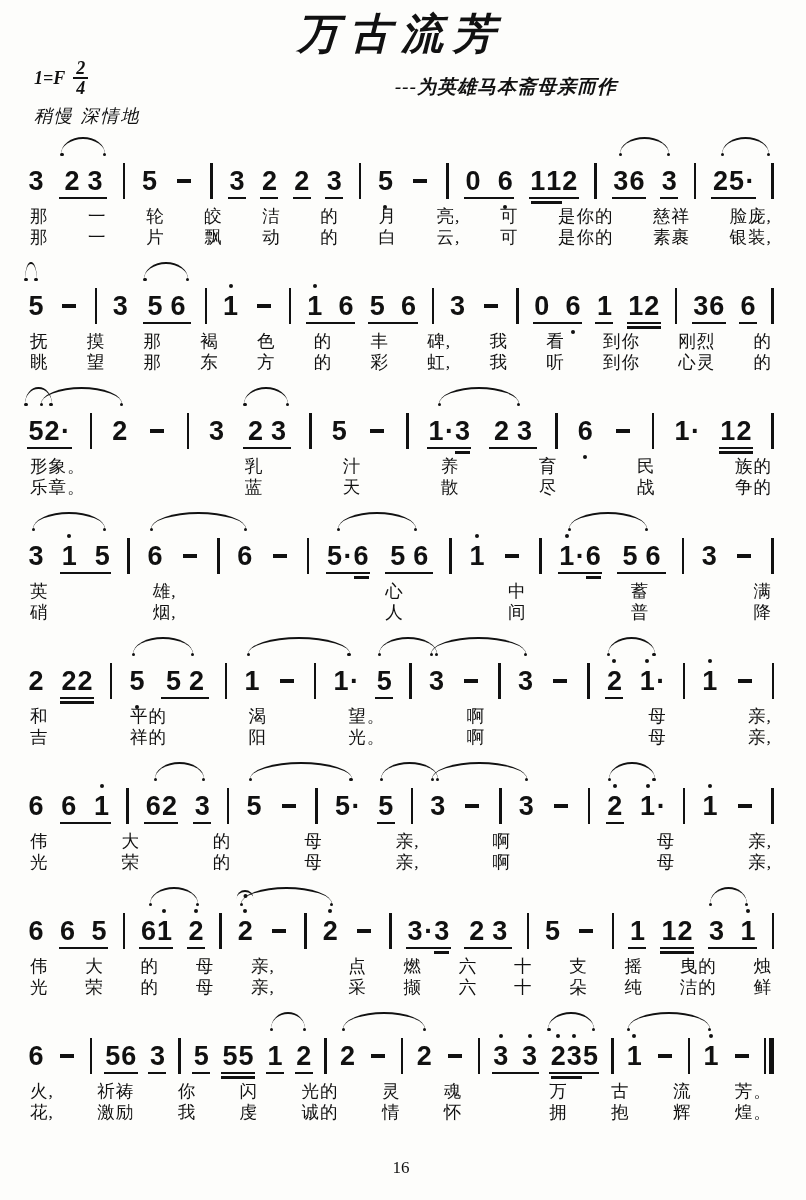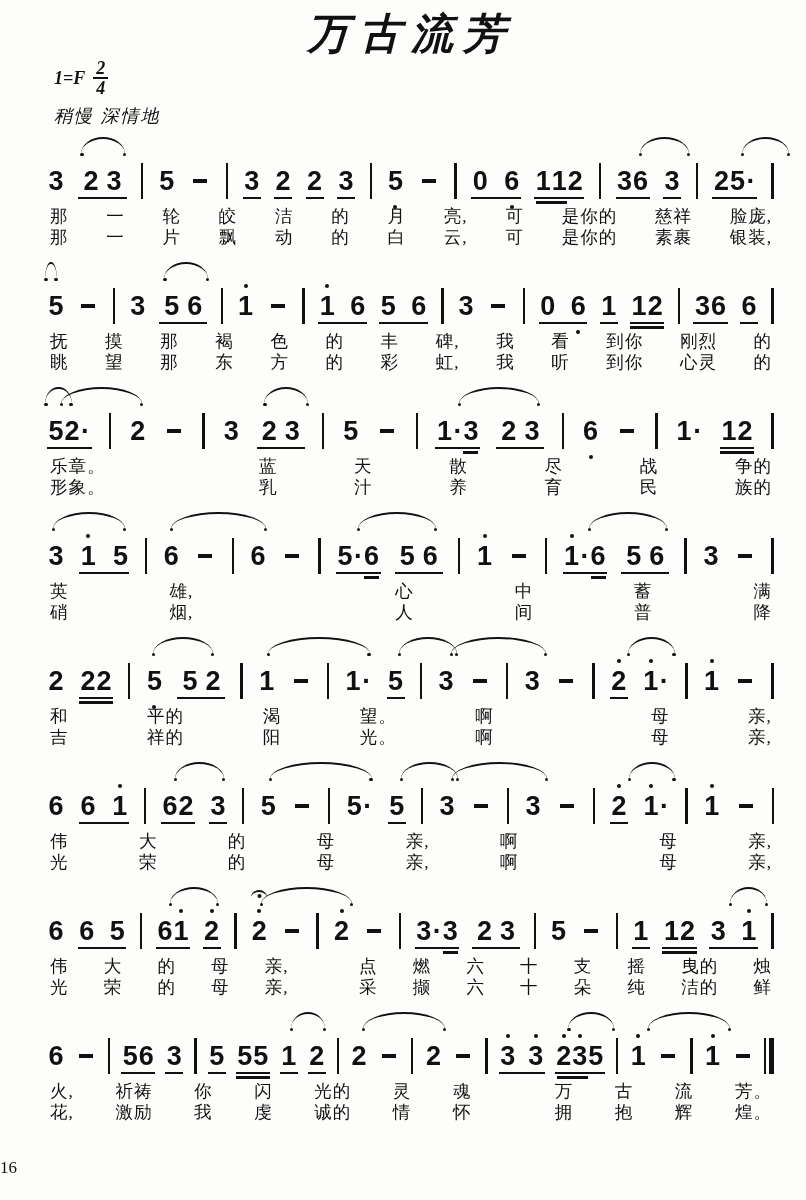--- a/index.html
+++ b/index.html
@@ -1,21 +1,21 @@
 <!DOCTYPE html>
 <html><head>
 <meta charset="utf-8">
 <style>
   html,body{margin:0;padding:0;background:#e8e8e8;}
   .page{
     position:relative;width:806px;height:1200px;margin:0 auto;
     background:#fdfdfb;color:#111;overflow:hidden;
     font-family:"Liberation Serif", serif;
   }
-  .inner{padding:6px 30px 0 46px;}
+  .inner{padding:6px 30px 0 26px;}
   
   .title{
     text-align:center;font-family:"DejaVu Serif", serif;
     font-size:42px;font-weight:bold;font-style:italic;
     letter-spacing:10px;line-height:48px;margin-top:4px;
   }
   .headzone{position:relative;height:72px;font-style:italic;}
   .keyblock{position:absolute;left:8px;top:2px;font-size:18px;font-weight:bold;
     display:flex;align-items:center;gap:8px;font-family:"Liberation Serif",serif;}
   .meter{display:inline-flex;flex-direction:column;align-items:center;line-height:16px;font-size:18px;}
@@ -61,39 +61,40 @@
     background:#111;border-radius:50%;bottom:-2px;}
   .arc::before{left:-1px;}
   .arc::after{right:-1px;}
   
   .lyricrow{display:flex;justify-content:space-between;align-items:baseline;
     padding:0 4px;font-size:17.5px;line-height:21px;}
   .lyricrow:first-of-type{margin-top:2px;}
   .syl{white-space:nowrap;letter-spacing:1px;}
   
   .award{position:absolute;right:28px;top:1108px;font-size:19px;font-weight:bold;letter-spacing:1px;}
-  .pageno{position:absolute;left:0;right:4px;top:1158px;text-align:left;
+  .pageno{position:absolute;left:0;right:4px;top:1158px;text-align:center;
     font-size:17px;font-family:"Liberation Serif",serif;}
 </style>
 </head>
 <body>
 
 <div class="page">
   <div class="inner">
     <div class="title">万古流芳</div>
     <div class="headzone">
       <div class="keyblock">
         <span>1=F</span>
         <span class="meter">
           <span>2</span>
           <span class="fracline"></span>
           <span>4</span>
         </span>
       </div>
       <div class="tempo">稍慢  深情地</div>
+      <div class="dedication">---为英雄马本斋母亲而作</div>
     </div>
     <div id="systems">
         <div class="system">
           <div class="noterow">
             <div class="note"><span class="ch">3</span></div>
             <div class="note sp"><span class="ch">2</span><span class="ch">3</span><i class="uline u1"></i></div>
             <div class="bar"></div>
             <div class="note"><span class="ch">5</span></div>
             <div class="dash">
               <span class="dashline"></span>
@@ -245,38 +246,38 @@
             <div class="bar"></div>
             <div class="note"><span class="ch">1</span><span class="ch dotch">·</span></div>
             <div class="note"><span class="ch">1</span><span class="ch">2</span><i class="uline u1"></i><i class="uline u2"></i></div>
             <div class="bar"></div>
             <i class="arc" style="left: -1px; width: 26.65px;"></i>
             <i class="arc" style="left: 14.9px; width: 81.3px;"></i>
             <i class="arc" style="left: 218px; width: 44px;"></i>
             <i class="arc" style="left: 412.9px; width: 80.3px;"></i>
           </div>
           <div class="lyricrow">
+            <span class="syl">形象。</span>
+            <span class="syl"></span>
+            <span class="syl">乳</span>
+            <span class="syl">汁</span>
+            <span class="syl">养</span>
+            <span class="syl">育</span>
+            <span class="syl">民</span>
+            <span class="syl">族的</span>
+          </div>
+          <div class="lyricrow">
             <span class="syl">乐章。</span>
             <span class="syl"></span>
             <span class="syl">蓝</span>
             <span class="syl">天</span>
             <span class="syl">散</span>
             <span class="syl">尽</span>
             <span class="syl">战</span>
             <span class="syl">争的</span>
-          </div>
-          <div class="lyricrow">
-            <span class="syl">形象。</span>
-            <span class="syl"></span>
-            <span class="syl">乳</span>
-            <span class="syl">汁</span>
-            <span class="syl">养</span>
-            <span class="syl">育</span>
-            <span class="syl">民</span>
-            <span class="syl">族的</span>
           </div>
         </div>
         <div class="system">
           <div class="noterow">
             <div class="note"><span class="ch">3</span></div>
             <div class="note"><span class="ch">1<i class="hidot"></i></span><i class="uline u1 g" style="width: 35px;"></i></div>
             <div class="note"><span class="ch">5</span><i class="uline u1"></i></div>
             <div class="bar"></div>
             <div class="note"><span class="ch">6</span></div>
             <div class="dash">

